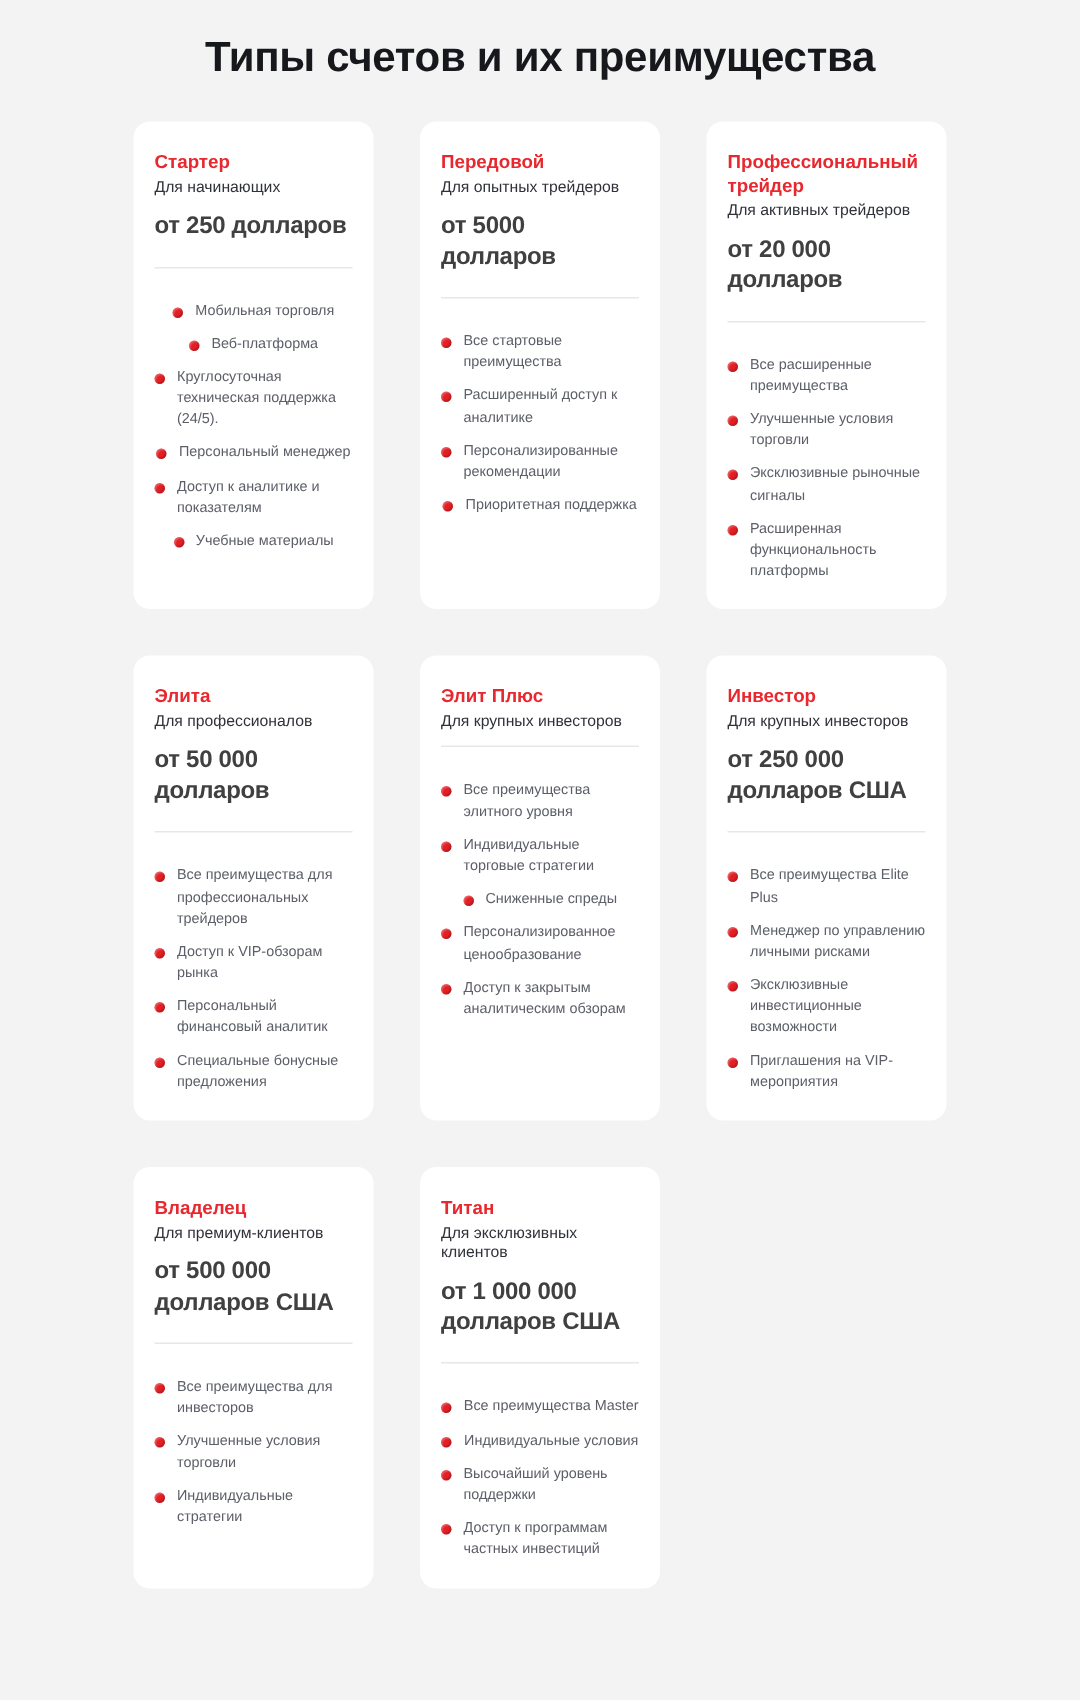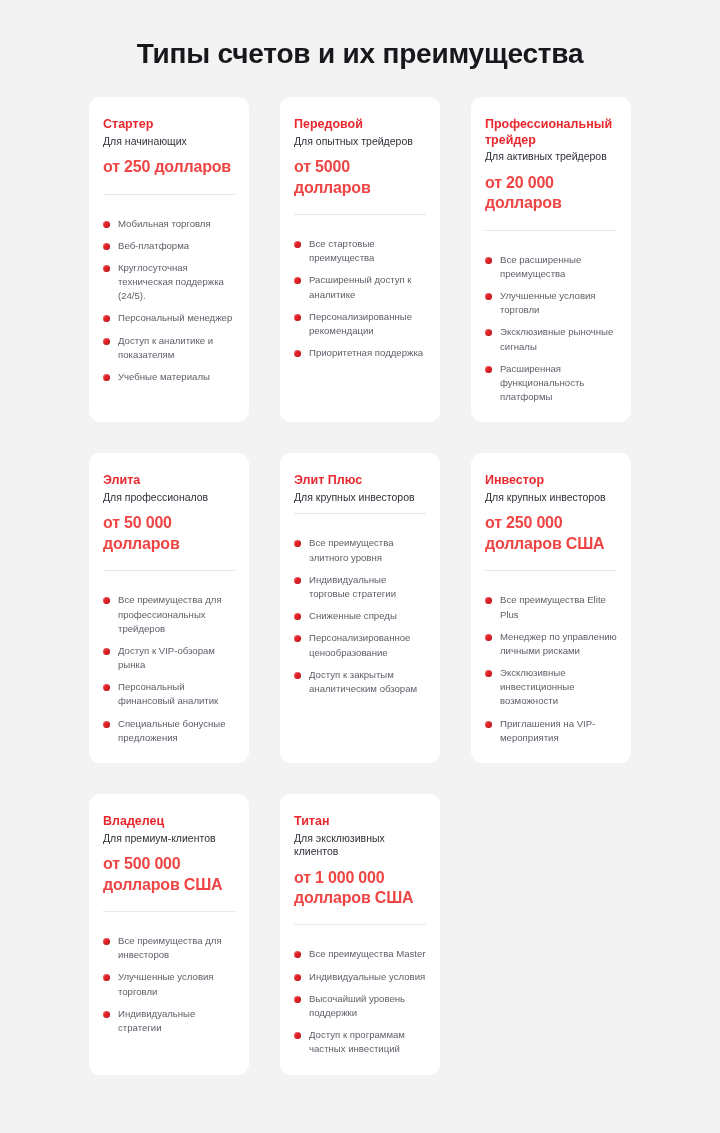--- a/index.html
+++ b/index.html
@@ -14,21 +14,21 @@
     background: #f3f3f4;
     font-family: "Liberation Sans", "DejaVu Sans", sans-serif;
     color: #1f2025;
     overflow: hidden;
     position: relative;
   }
 
   .page {
     width: 720px;
     min-height: 1133px;
-    padding: 16px;
+    padding: 0;
   }
 
   .page-title {
     font-size: 28px;
     line-height: 1.25;
     font-weight: 700;
     text-align: center;
     color: #17181c;
     letter-spacing: -0.2px;
     padding: 20px 120px 0 120px;
@@ -64,40 +64,41 @@
 
   .card-subtitle {
     color: #30323a;
     font-size: 10.5px;
     line-height: 1.28;
     font-weight: 400;
     margin-bottom: 9px;
   }
 
   .card-price {
-    color: #ef4444;
+    color: #404040;
     font-size: 16px;
     font-weight: 700;
     line-height: 1.28;
     letter-spacing: -0.2px;
     margin-bottom: 16px;
   }
 
   .divider {
     height: 1px;
     background: #e6e7e9;
     width: 100%;
     margin: 0 0 22px 0;
   }
 
   .features {
     list-style: none;
     display: flex;
     flex-direction: column;
     gap: 8px;
+    align-items: center;
   }
 
   .feature {
     display: flex;
     align-items: flex-start;
     gap: 8px;
   }
 
   .bullet {
     flex: 0 0 auto;

